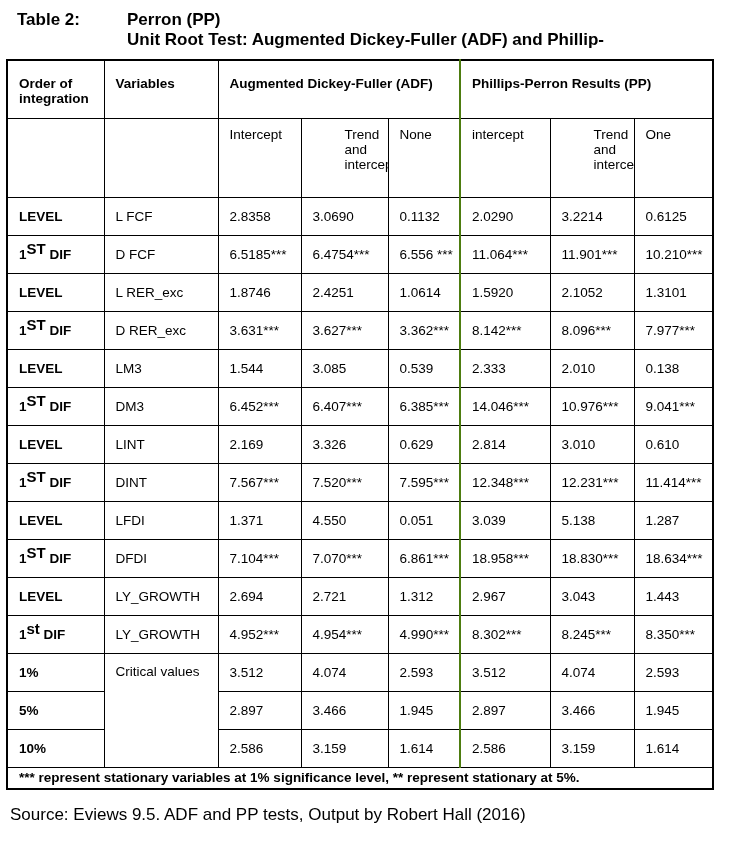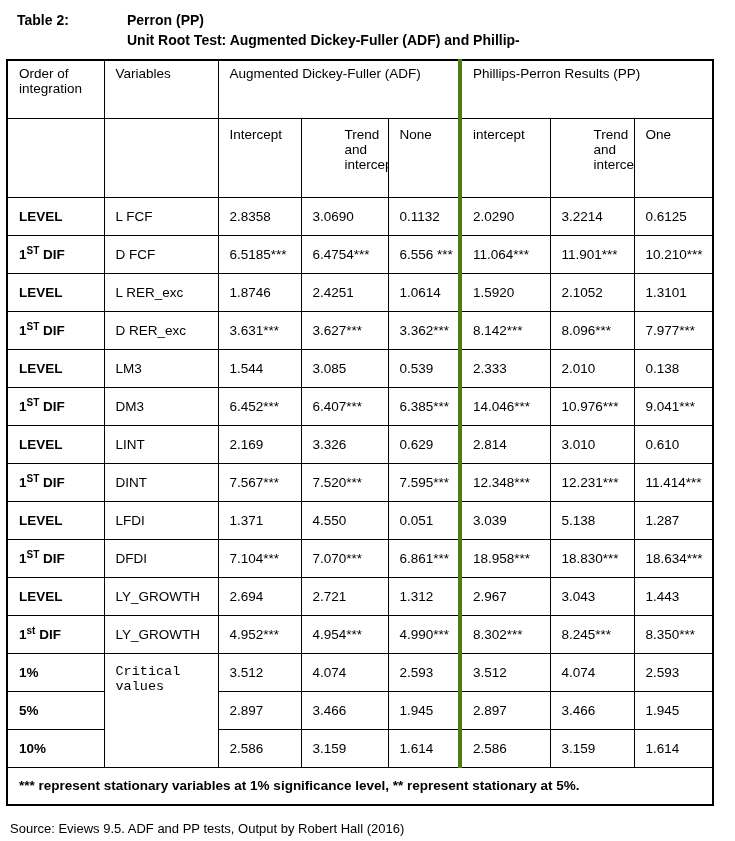--- a/index.html
+++ b/index.html
@@ -8,21 +8,21 @@
     width: 735px; height: 841px;
     background: #ffffff;
     color: #000000;
     font-family: "Liberation Sans", sans-serif;
     overflow: hidden;
   }
   .title-row {
     display: flex;
     margin: 10px 0 0 17px;
     font-weight: bold;
-    font-size: 14px;
+    font-size: 17px;
     line-height: 20px;
   }
   .title-label { width: 110px; flex: 0 0 110px; }
   .title-lines { width: 500px; }
   table.doc-table {
     border-collapse: collapse;
     table-layout: fixed;
     width: 706px;
     margin: 9px 0 0 6px;
     border: 2px solid #000;
@@ -30,47 +30,47 @@
   }
   .doc-table th, .doc-table td {
     border: 1px solid #000;
     padding: 0 4px 0 11px;
     text-align: left;
     overflow: hidden;
   }
   
   .doc-table thead tr.group-row th {
     height: 58px;
-    font-weight: normal;
+    font-weight: bold;
     vertical-align: top;
-    padding-top: 5px;
+    padding-top: 15px;
   }
   .doc-table thead tr.sub-row th {
     height: 79px;
     font-weight: normal;
     vertical-align: top;
     padding-top: 8px;
   }
   .doc-table thead th.w3 { padding-right: 18px; padding-left: 43px; }
   
   .doc-table tbody td { height: 38px; vertical-align: middle; }
   .doc-table td.c-order { font-weight: bold; margin-top: 28px; }
-  .doc-table td.c-var-span { vertical-align: top; padding-top: 10px; font-family: Liberation Mono, monospace; }
-  
-  .doc-table .sep { border-left: 4px solid #4d7c0f; }
+  .doc-table td.c-var-span { vertical-align: top; padding-top: 10px; }
+  
+  .doc-table .sep { border-left: 2px solid #4d7c0f; }
   
   .doc-table tfoot td {
-    height: 38px;
+    height: 22px;
     font-weight: bold;
     vertical-align: middle;
   }
-  sup { font-size: 10px; line-height: 0; }
+  sup { font-size: 15px; line-height: 0; }
   .source-note {
     margin: 15px 0 0 10px;
-    font-size: 13px;
+    font-size: 17px;
   }
 </style>
 </head>
 <body>
 
 <div class="title-row">
   <div class="title-label">Table 2:</div>
   <div class="title-lines">
     <div>Perron (PP)</div>
     <div>Unit Root Test:  Augmented Dickey-Fuller (ADF) and Phillip-</div>

